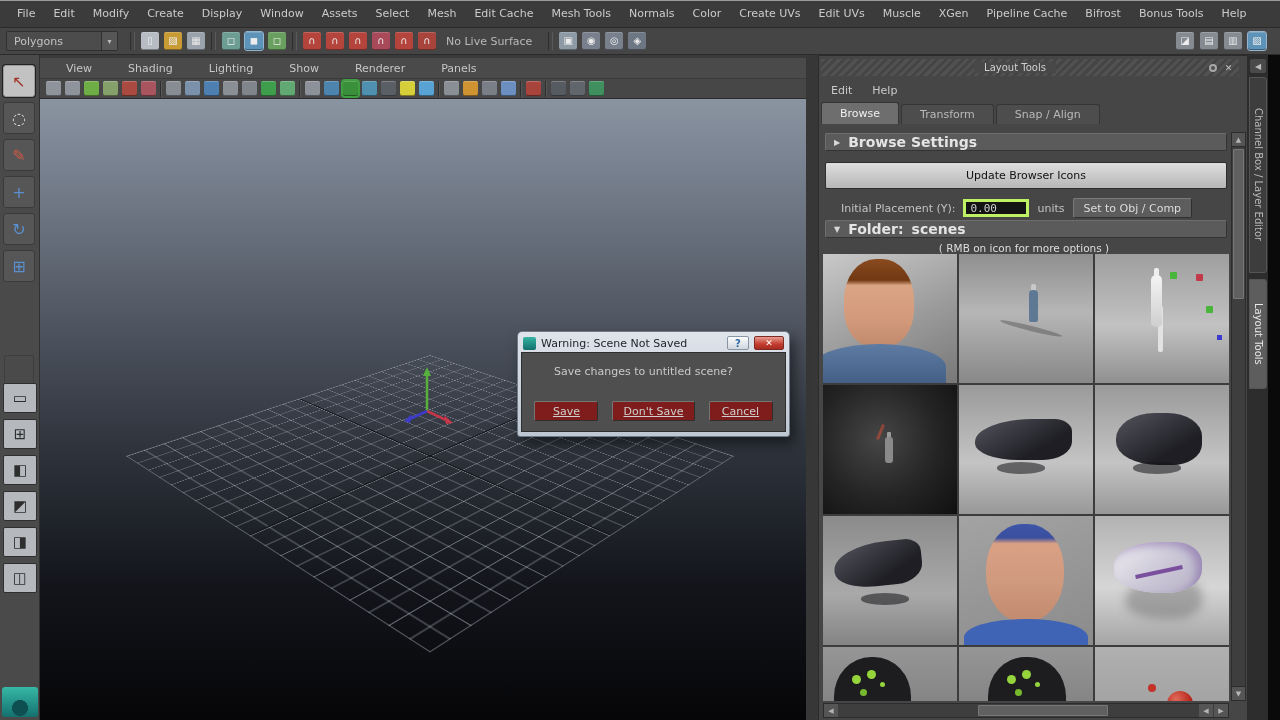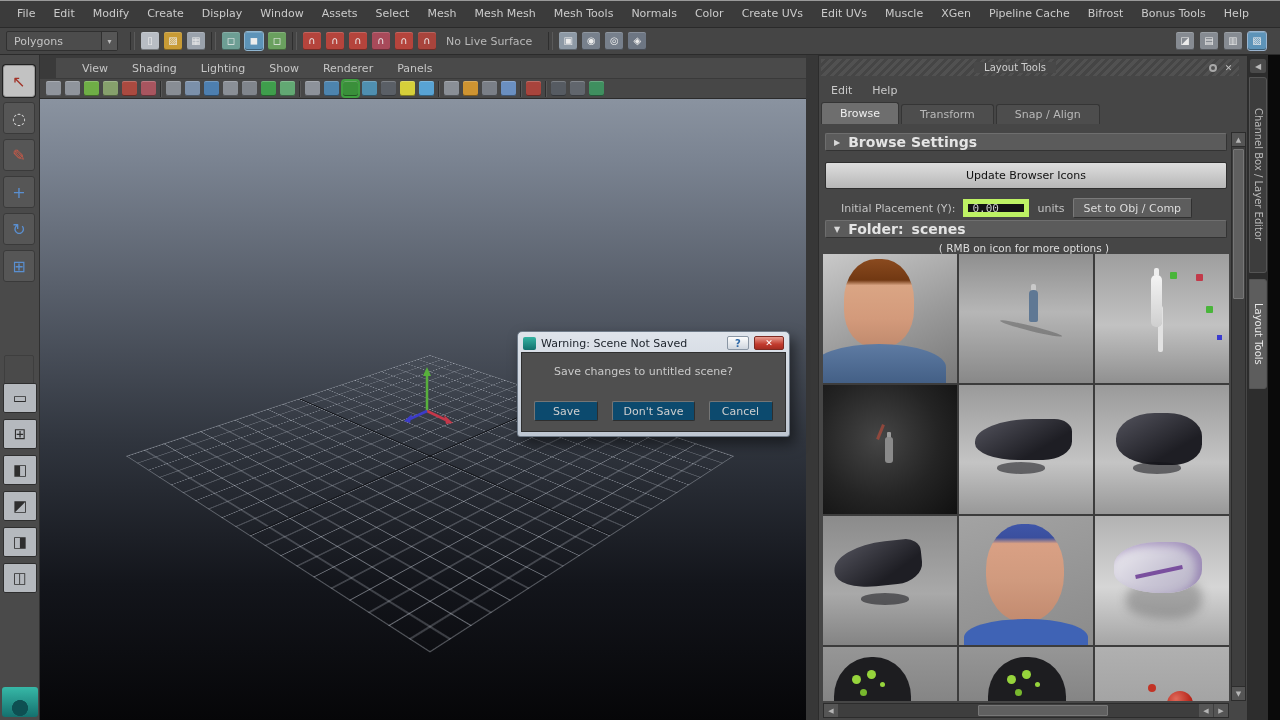--- a/index.html
+++ b/index.html
@@ -42,22 +42,22 @@
   .empty-slot{position:absolute;left:4px;top:300px;width:30px;height:30px;border:1px solid #3e3e3e;border-radius:2px;}
   .layouts{position:absolute;left:3px;top:328px;display:flex;flex-direction:column;gap:6px;}
   .lbtn{width:34px;height:30px;border-radius:2px;background:#b5b9be;border:1px solid #2e2e2e;
         color:#2e2e2e;font-size:15px;display:flex;align-items:center;justify-content:center;}
   .maya-logo{position:absolute;left:2px;bottom:4px;width:36px;height:30px;border-radius:3px;
              background:radial-gradient(circle at 50% 70%,#0e4f52 28%,transparent 30%),
                         linear-gradient(#37b8a7,#14706e);}
 
   
   .viewport{position:absolute;left:40px;top:54px;width:766px;height:666px;background:#3a3a3a;}
-  .panelmenu{position:absolute;left:16px;top:3px;width:100%;height:20px;background:#4a4a4a;
-             display:flex;align-items:center;padding-left:16px;gap:4px;}
+  .panelmenu{position:absolute;left:0;top:3px;width:100%;height:20px;background:#4a4a4a;
+             display:flex;align-items:center;padding-left:16px;gap:16px;}
   .panelmenu .mi{color:#c6c6c6;font-size:11px;padding:0 10px;}
   .paneltoolbar{position:absolute;left:0;top:23px;width:100%;height:21px;background:#474747;
                 border-top:1px solid #3a3a3a;border-bottom:1px solid #2b2b2b;
                 display:flex;align-items:center;padding-left:6px;gap:4px;}
   .pticon{width:15px;height:15px;border-radius:2px;background:var(--c,#7a7f86);
           box-shadow:inset 0 1px 0 rgba(255,255,255,.22),inset 0 -1px 0 rgba(0,0,0,.4);}
   .pticon.active{outline:2px solid #3f9e3f;}
   .pticon.sep{width:2px;height:16px;background:none;border-left:1px solid #2e2e2e;border-right:1px solid #585858;
               box-shadow:none;border-radius:0;outline:none;}
   .view3d{position:absolute;left:0;top:44px;width:766px;height:622px;overflow:hidden;
@@ -81,23 +81,23 @@
   .dlg-icon{width:13px;height:13px;border-radius:2px;background:linear-gradient(#35b3a2,#12706d);}
   .dlg-title .txt{flex:1;font-size:11px;color:#20262e;white-space:nowrap;}
   .dlg-help{width:22px;height:14px;border-radius:2px;background:linear-gradient(#fdfdfd,#cfd6df);
             border:1px solid #8a96a4;color:#2f6aa8;font-size:10px;font-weight:bold;
             display:flex;align-items:center;justify-content:center;}
   .dlg-close{width:30px;height:14px;border-radius:2px;background:linear-gradient(#e89c90,#c23b2e 60%,#a52c21);
              border:1px solid #7e2a22;color:#fff;font-size:9px;display:flex;align-items:center;justify-content:center;}
   .dlg-body{position:relative;height:80px;background:#4f4f4f;border:1px solid #2f2f2f;}
   .dlg-msg{position:absolute;left:32px;top:12px;font-size:11px;color:#c9c9c9;}
   .dlg-buttons{position:absolute;left:0;bottom:10px;width:100%;display:flex;justify-content:center;gap:14px;}
-  .dlg-btn{min-width:64px;height:20px;padding:0 10px;background:#0c4a6e;color:#cfcfcf;font-size:11px;
+  .dlg-btn{min-width:64px;height:20px;padding:0 10px;background:#7f1d1d;color:#cfcfcf;font-size:11px;
            border:1px solid;border-color:#757575 #2e2e2e #2e2e2e #757575;border-radius:2px;
-           display:flex;align-items:center;justify-content:center;}
+           display:flex;align-items:center;justify-content:center;text-decoration:underline;}
 
   
   .gapstrip{position:absolute;left:806px;top:54px;width:12px;height:666px;background:#373737;}
   .sidepanel{position:absolute;left:818px;top:54px;width:430px;height:666px;background:#464646;
              border:1px solid #2c2c2c;}
   .ptitle{position:absolute;left:2px;top:3px;width:418px;height:17px;display:flex;align-items:center;
           background:repeating-linear-gradient(135deg,#515151 0 3px,#454545 3px 6px);}
   .ptitle .txt{margin:0 auto;background:#484848;padding:0 10px;font-size:10px;color:#cfcfcf;white-space:nowrap;}
   .pt-btn{width:11px;height:11px;margin-right:5px;display:flex;align-items:center;justify-content:center;
           color:#c4c4c4;font-size:9px;}
@@ -113,21 +113,21 @@
                display:flex;align-items:center;gap:8px;padding-left:8px;}
   .section-bar .arr{color:#d8d8d8;font-size:8px;}
   .section-bar .txt{color:#e4e4e4;font-size:14px;font-weight:bold;}
   .bar-browse{top:77px;}
   .bar-folder{top:164px;}
   .update-btn{position:absolute;left:6px;top:106px;width:402px;height:27px;
               background:linear-gradient(#dedede,#b7b7b7);border:1px solid #2e2e2e;border-radius:2px;
               color:#111;font-size:11px;display:flex;align-items:center;justify-content:center;}
   .placement{position:absolute;left:0;top:142px;width:410px;height:20px;display:flex;align-items:center;gap:8px;padding-left:22px;}
   .placement .plbl{color:#c3c3c3;font-size:11px;}
-  .pfield{width:66px;height:18px;background:#141414;border:5px solid #bef264;color:#cfcfcf;
+  .pfield{width:66px;height:18px;background:#141414;border:3px solid #bef264;color:#cfcfcf;
           font-size:11px;font-family:"DejaVu Sans Mono",monospace;padding:0 4px;}
   .punits{color:#c3c3c3;font-size:11px;}
   .set-btn{height:20px;padding:0 10px;background:#5d5d5d;border:1px solid;border-color:#7a7a7a #303030 #303030 #7a7a7a;
            border-radius:2px;color:#ddd;font-size:11px;display:flex;align-items:center;}
   .hint{position:absolute;left:0;top:186px;width:410px;text-align:center;color:#dedede;font-size:10.5px;}
   .thumbgrid{position:absolute;left:4px;top:198px;width:406px;height:447px;background:#3c3c3c;
              display:grid;grid-template-columns:repeat(3,1fr);grid-auto-rows:129px;gap:2px;overflow:hidden;}
   .thumb{position:relative;overflow:hidden;background:#8f8f8f;}
 
   
@@ -213,21 +213,21 @@
 
   <div class="mi">File</div>
       <div class="mi">Edit</div>
       <div class="mi">Modify</div>
       <div class="mi">Create</div>
       <div class="mi">Display</div>
       <div class="mi">Window</div>
       <div class="mi">Assets</div>
       <div class="mi">Select</div>
       <div class="mi">Mesh</div>
-      <div class="mi">Mesh Mesh</div>
+      <div class="mi">Edit Cache</div>
       <div class="mi">Mesh Tools</div>
       <div class="mi">Normals</div>
       <div class="mi">Color</div>
       <div class="mi">Create UVs</div>
       <div class="mi">Edit UVs</div>
       <div class="mi">Muscle</div>
       <div class="mi">XGen</div>
       <div class="mi">Pipeline Cache</div>
       <div class="mi">Bifrost</div>
       <div class="mi">Bonus Tools</div>

